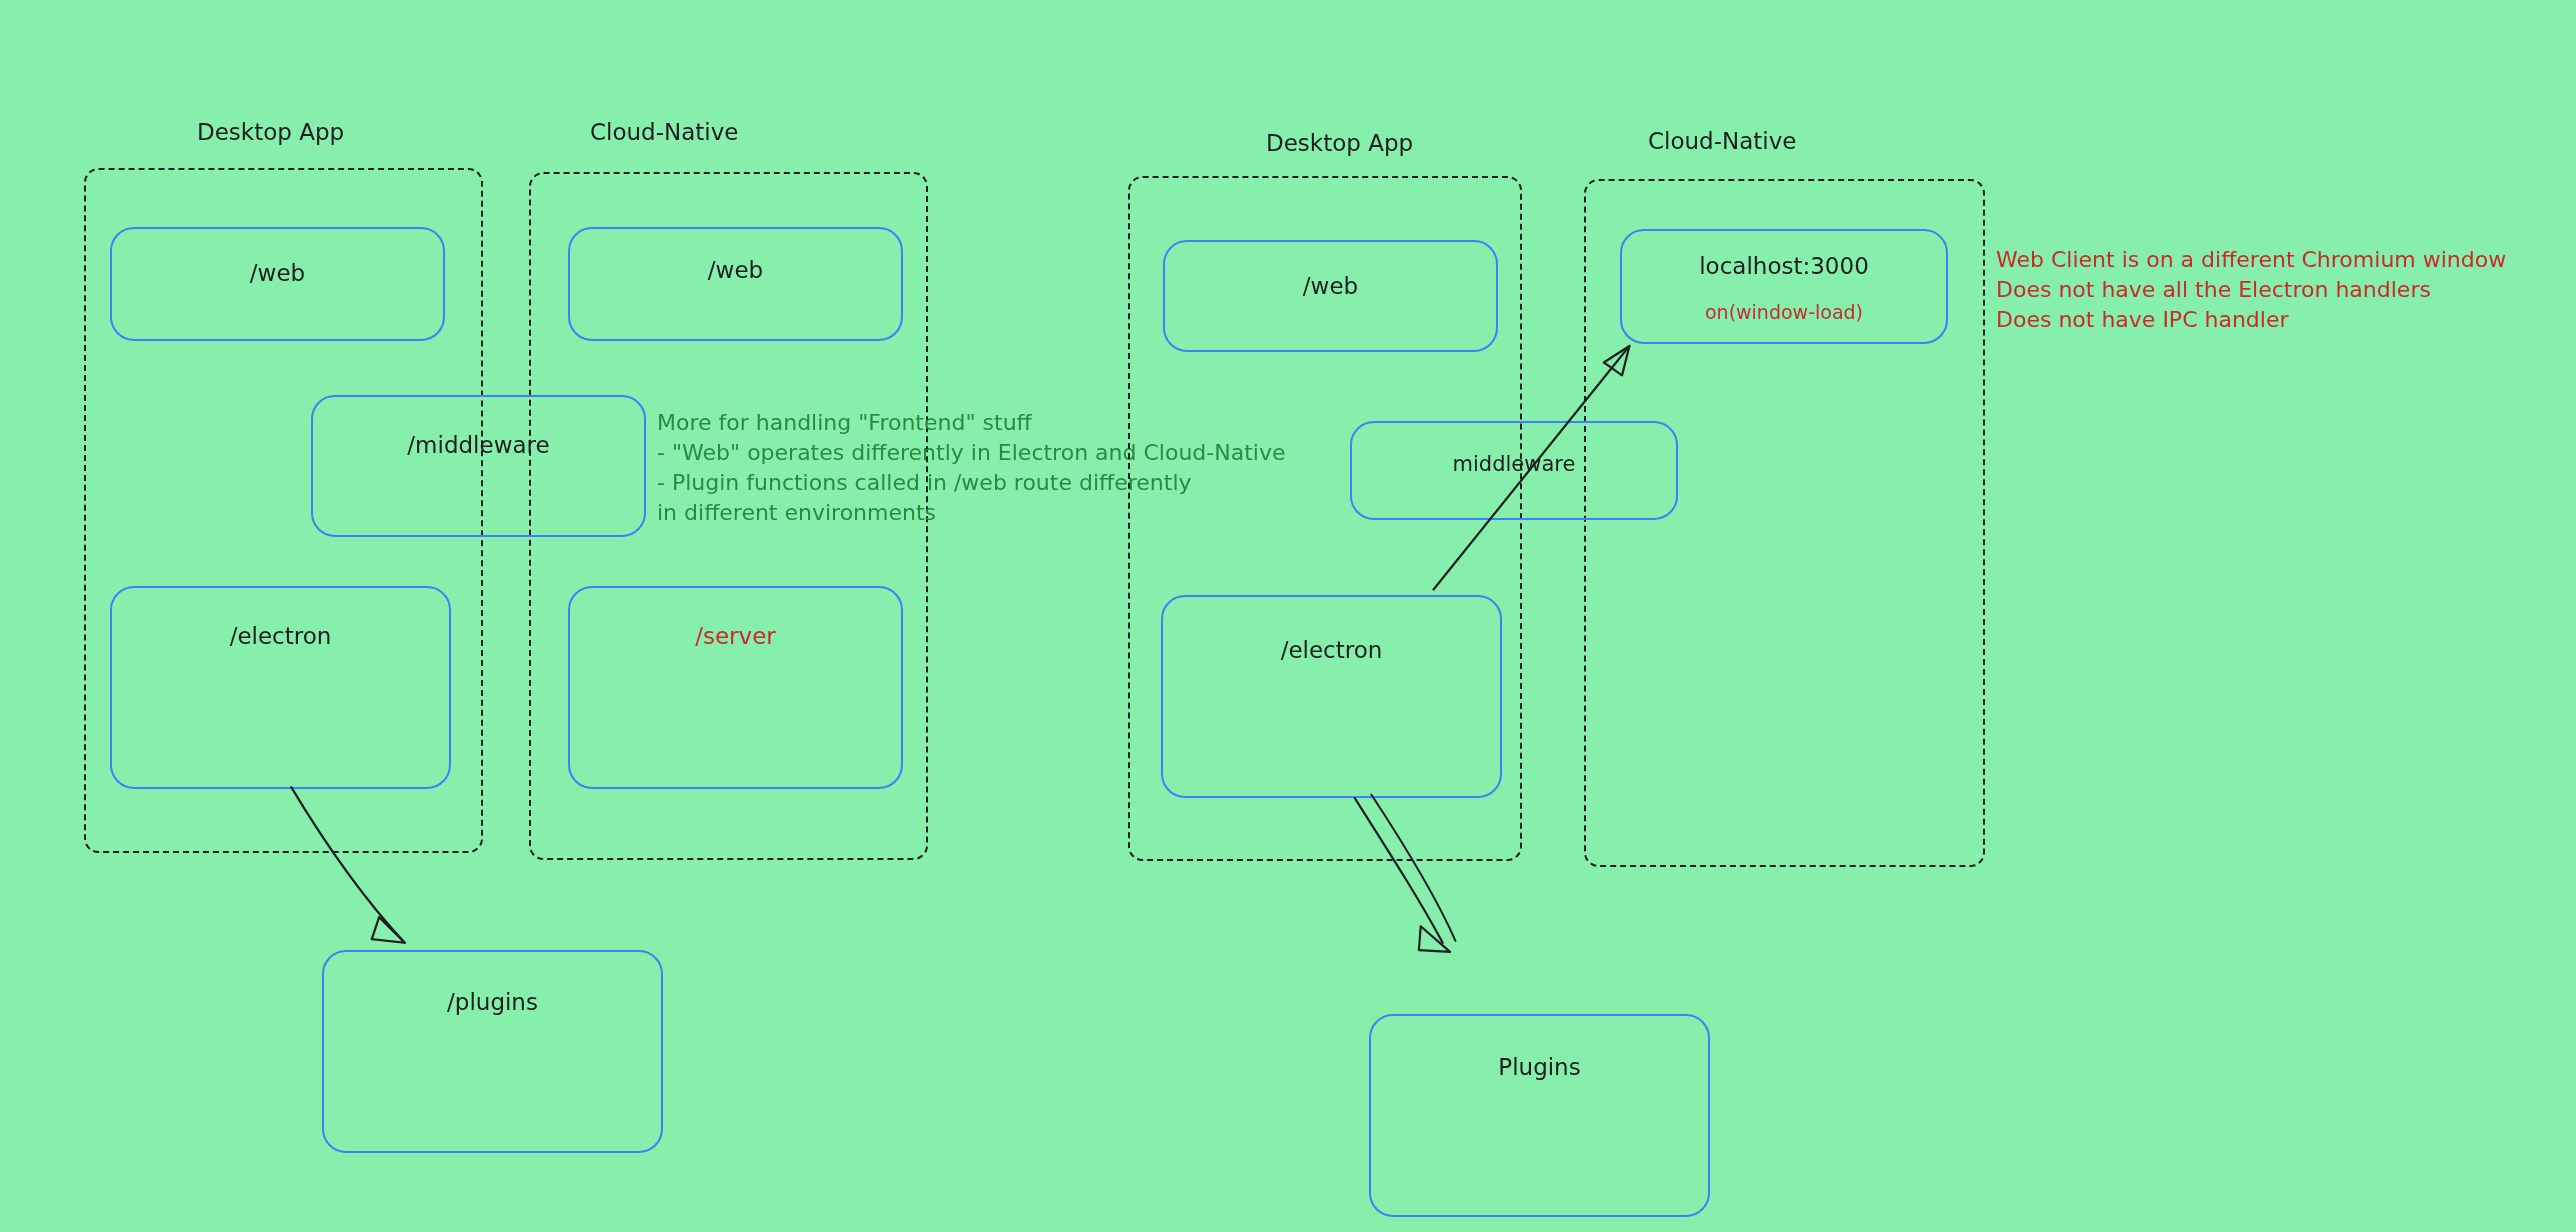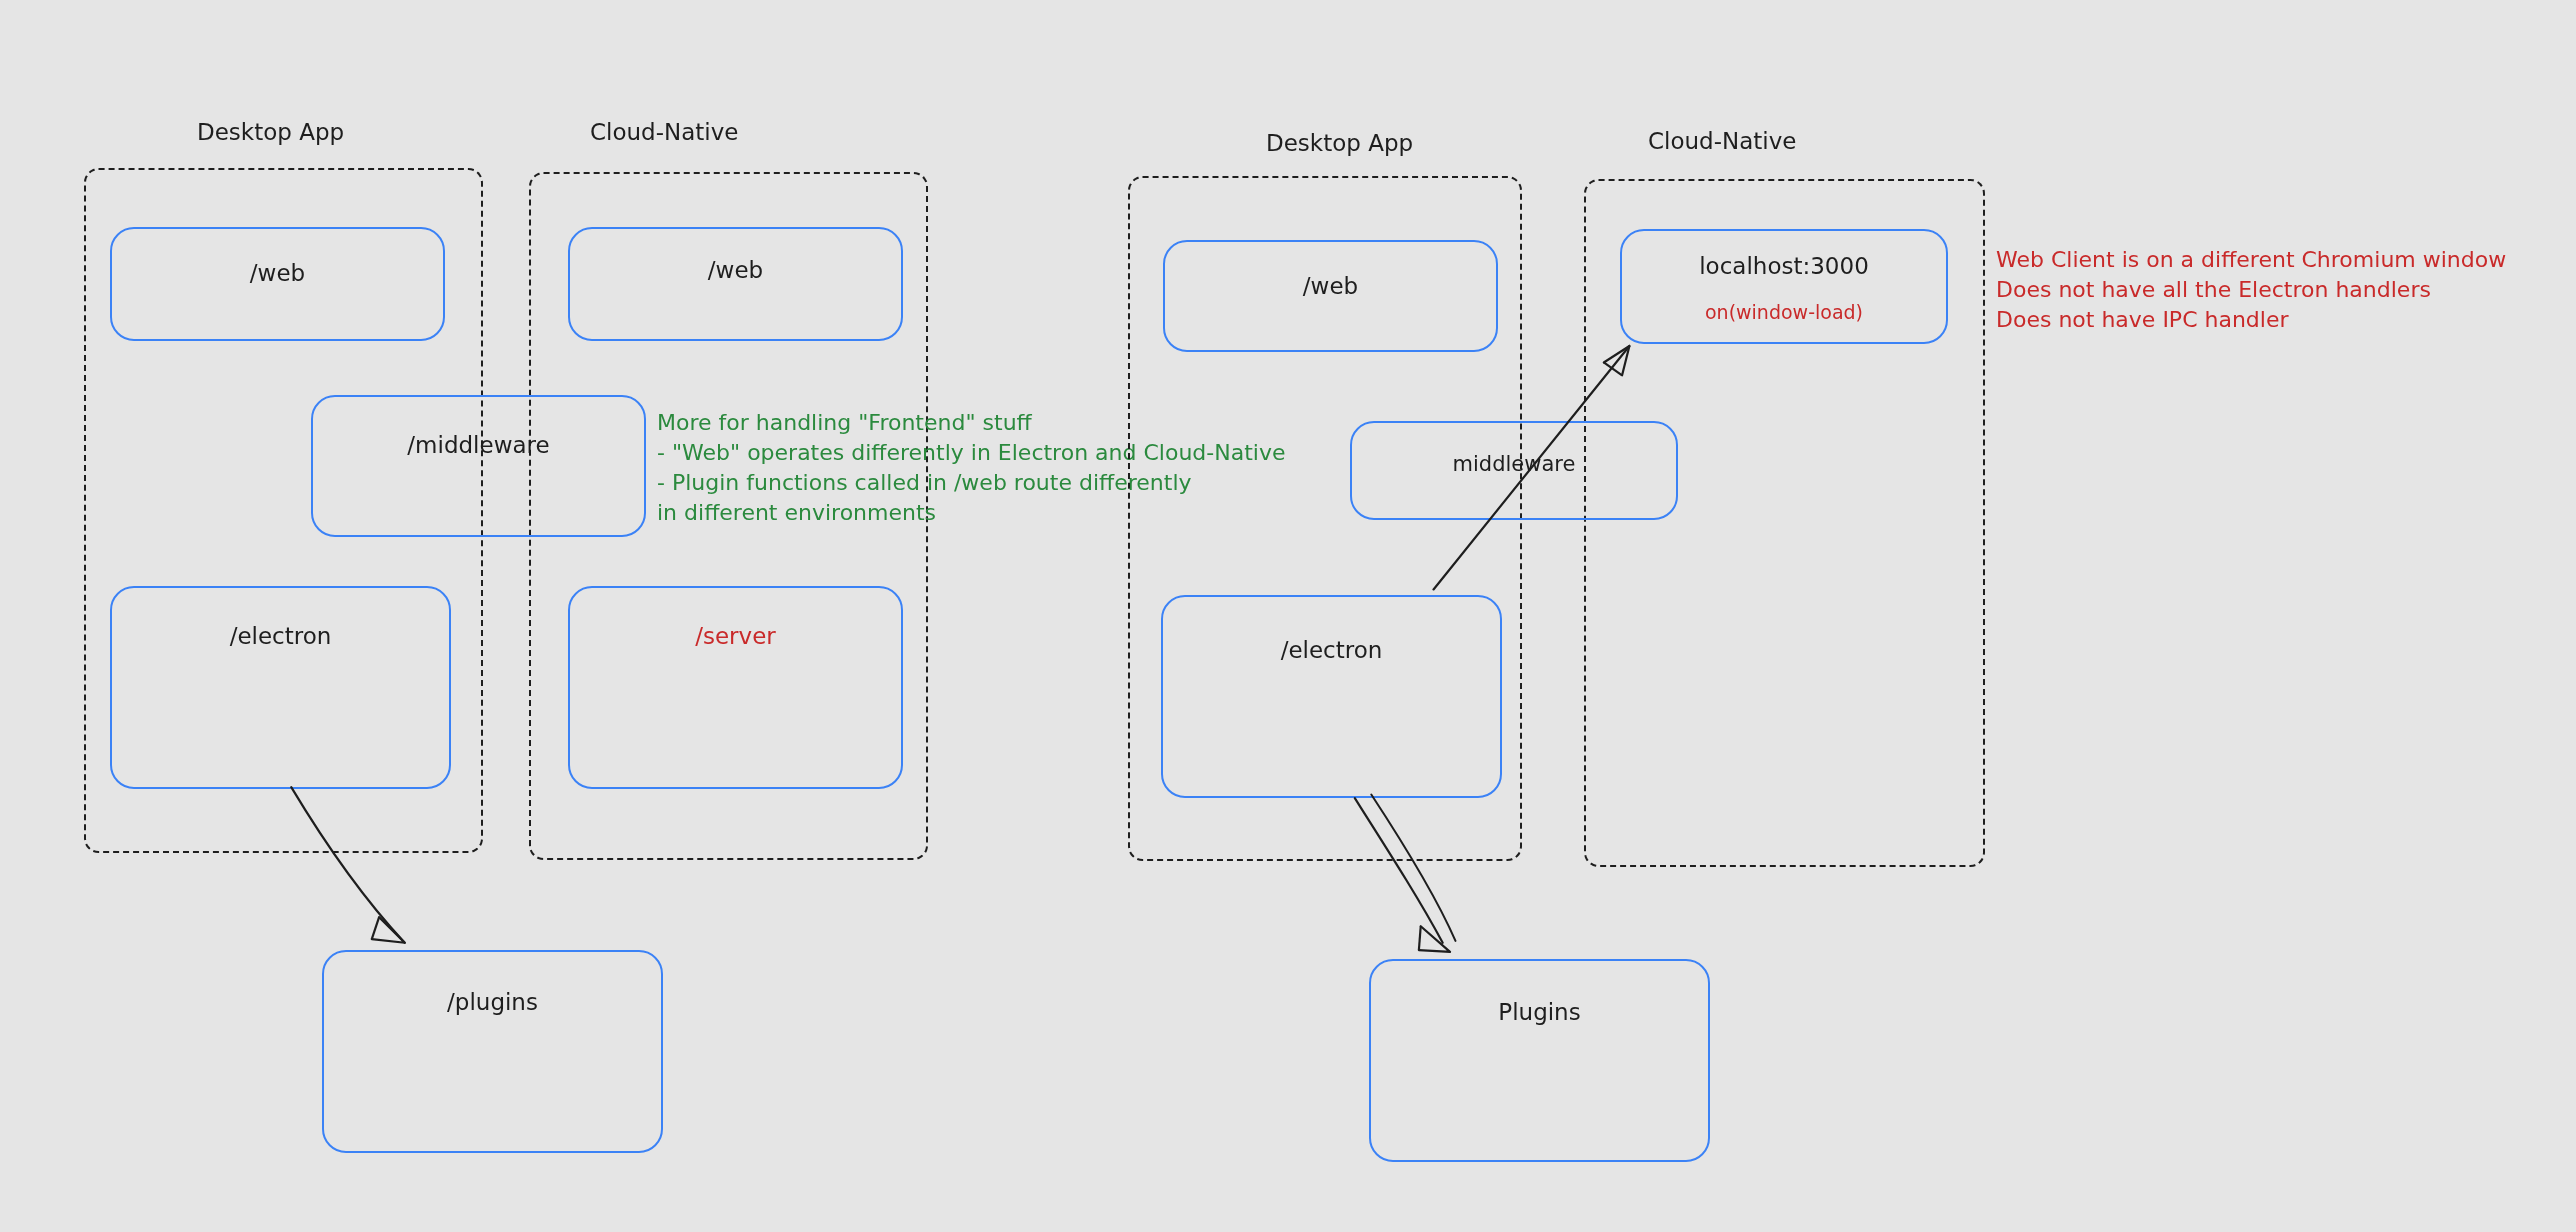--- a/index.html
+++ b/index.html
@@ -4,21 +4,21 @@
 <style>
   html, body {
     margin: 0;
     padding: 0;
     background: #ffffff;
   }
   #canvas {
     position: relative;
     width: 2576px;
     height: 1232px;
-    background: #e5e5e5;
+    background: #86efac;
     overflow: hidden;
     font-family: "DejaVu Sans", sans-serif;
   }
   .group-label {
     position: absolute;
     font-family: "DejaVu Sans", sans-serif;
     font-size: 23px;
     color: #1e1e1e;
     white-space: nowrap;
   }
@@ -134,21 +134,21 @@
   </div>
 
   <div class="node" style="left:1350px; top:421px; width:328px; height:99px;">
     <div class="node-label" style="top:29px; font-size:21px;">middleware</div>
   </div>
 
   <div class="node" style="left:1161px; top:595px; width:341px; height:203px;">
     <div class="node-label" style="top:40px;">/electron</div>
   </div>
 
-  <div class="node" style="left:1369px; top:959px; width:341px; height:203px;padding-left:36px;">
+  <div class="node" style="left:1369px; top:1014px; width:341px; height:203px;padding-left:36px;">
     <div class="node-label" style="top:38px;">Plugins</div>
   </div>
 
   <div class="annotation red" style="left:1996px; top:245px;">Web Client is on a different Chromium window
 Does not have all the Electron handlers
 Does not have IPC handler</div>
 
   <svg class="overlay" viewBox="0 0 2814 1346">
 
     <g>

